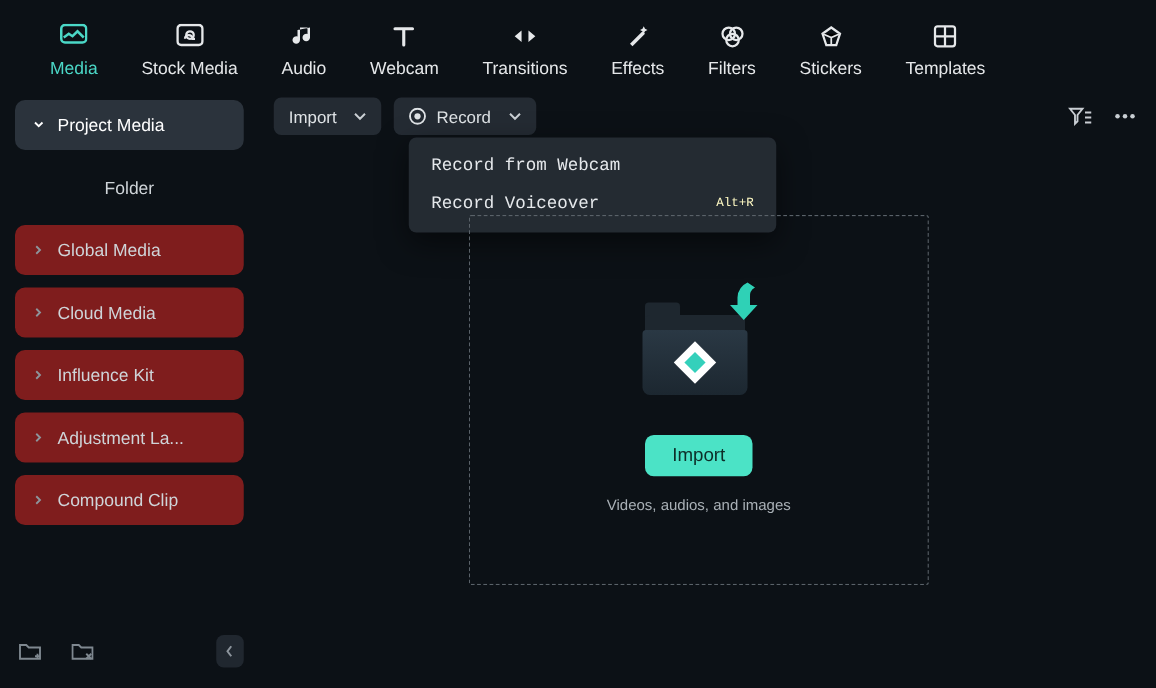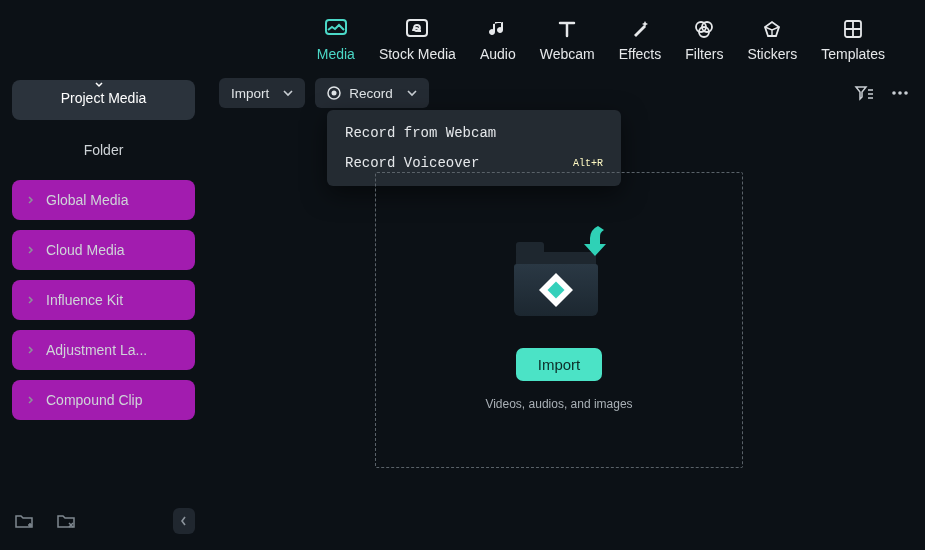--- a/index.html
+++ b/index.html
@@ -9,22 +9,21 @@
   font-family: -apple-system, BlinkMacSystemFont, "Segoe UI", Arial, sans-serif;
   color: #d4d8dc;
   overflow: hidden;
   position: relative;
 }
 
 .topbar {
   display: flex;
   align-items: flex-end;
   padding: 18px 40px 8px 40px;
-  gap: 24px;
-  justify-content: flex-end;
+  gap: 35px;
 }
 .topbar .tab {
   display: flex;
   flex-direction: column;
   align-items: center;
   gap: 6px;
   cursor: pointer;
   color: #e6e8ea;
 }
 .topbar .tab.active { color: #4bd8c7; }
@@ -51,30 +50,29 @@
 }
 
 
 .side-item {
   height: 40px;
   display: flex;
   align-items: center;
   padding: 0 14px;
   font-size: 14px;
   border-radius: 8px;
-  background: #a21caf;
+  background: #7f1d1d;
   margin-bottom: 10px;
   cursor: pointer;
   color: #cfd4d8;
 }
 .side-item.active {
   background: #2b333c;
   color: #fff;
   font-weight: 500;
-  flex-direction: column;
 }
 .side-item.folder {
   background: transparent;
   justify-content: center;
   color: #cfd4d8;
 }
 .side-item .chev {
   width: 10px; height: 10px;
   margin-right: 10px;
   display: flex; align-items: center; justify-content: center;
@@ -257,20 +255,28 @@
     </span>
     <span class="label">Audio</span>
   </div>
   <div class="tab">
     <span class="icon-box">
       <svg width="20" height="20" viewBox="0 0 20 20">
           <path d="M3 4h14M10 4v13" stroke="#e6e8ea" stroke-width="2.5" stroke-linecap="round"></path>
         </svg>
     </span>
     <span class="label">Webcam</span>
+  </div>
+  <div class="tab">
+    <span class="icon-box">
+      <svg width="24" height="20" viewBox="0 0 24 20">
+          <path d="M3 10l6-5v10zM21 10l-6-5v10z" fill="#e6e8ea"></path>
+        </svg>
+    </span>
+    <span class="label">Transitions</span>
   </div>
   <div class="tab">
     <span class="icon-box">
       <svg width="20" height="20" viewBox="0 0 20 20">
           <path d="M4 16L14 6l2 2L6 18z" fill="#e6e8ea"></path>
           <path d="M15 2l1 2 2 1-2 1-1 2-1-2-2-1 2-1z" fill="#e6e8ea"></path>
         </svg>
     </span>
     <span class="label">Effects</span>
   </div>

